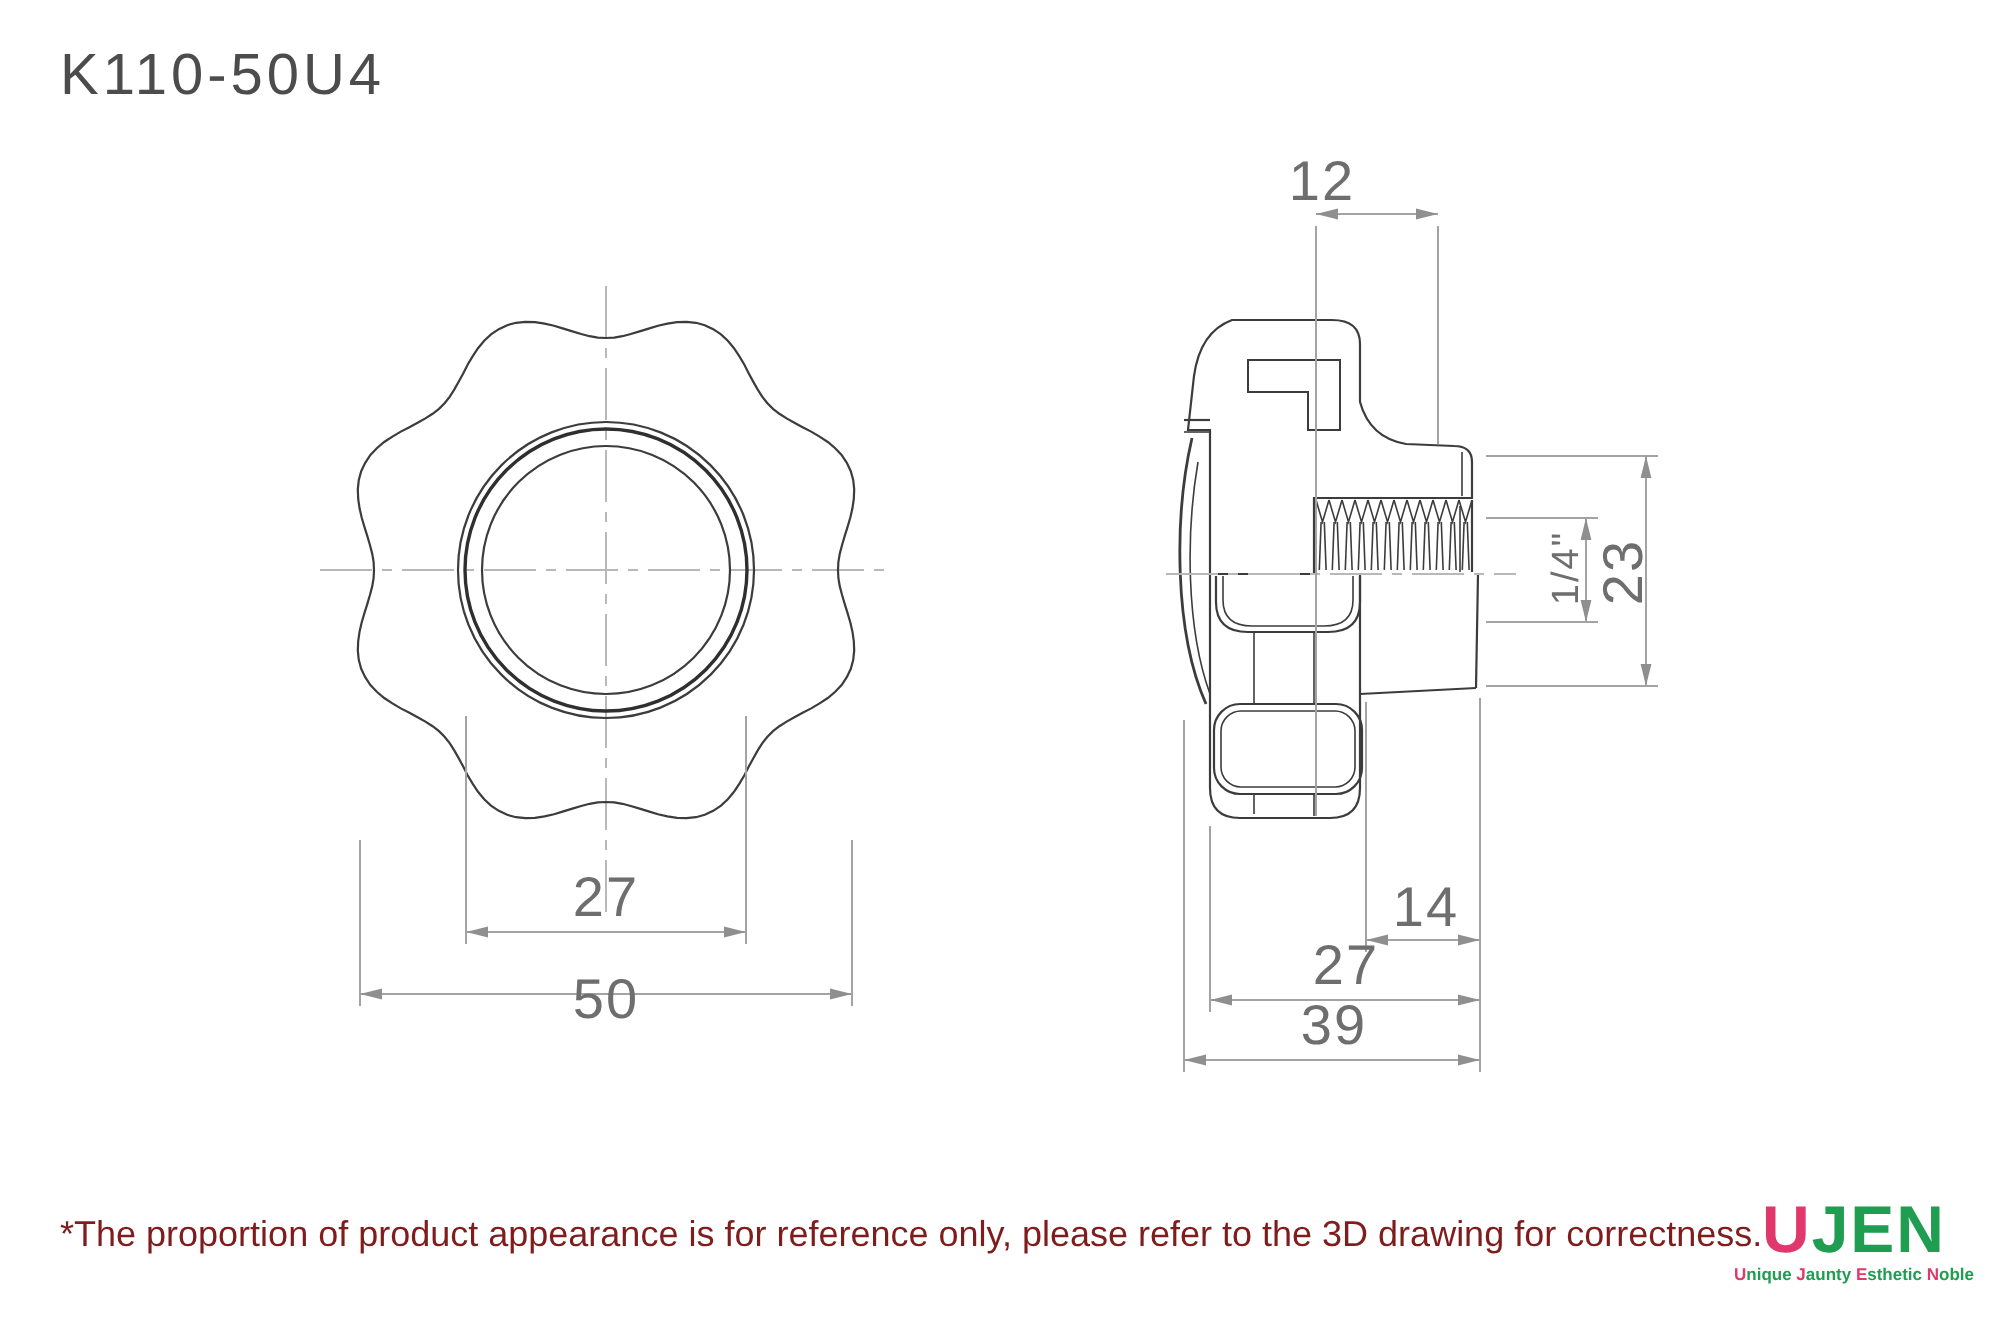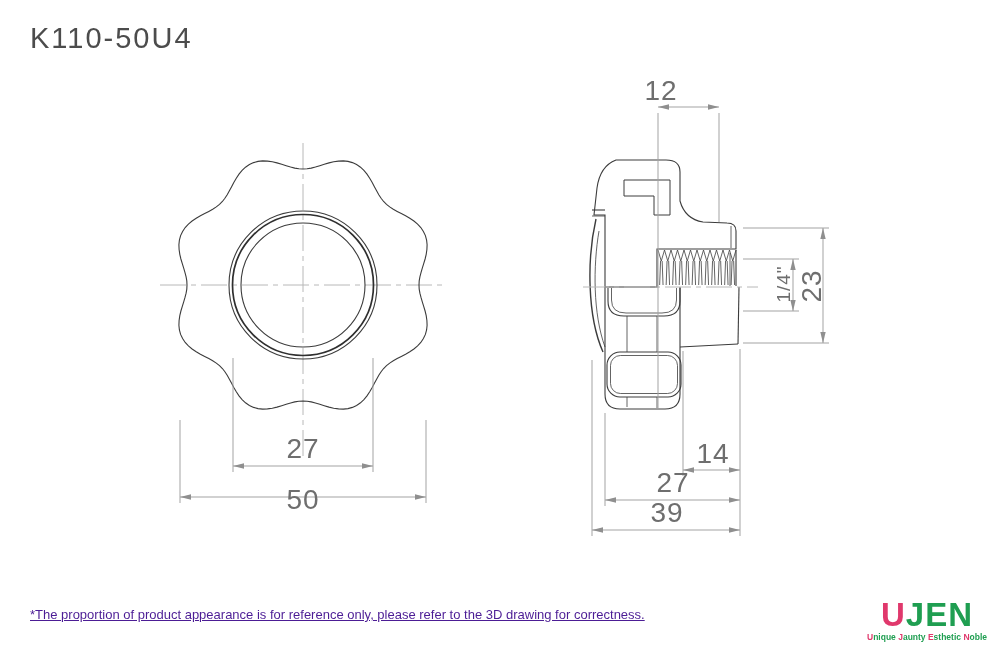--- a/index.html
+++ b/index.html
@@ -6,21 +6,21 @@
   body{width:1001px;height:667px;position:relative;overflow:hidden;
        font-family:"Liberation Sans", sans-serif;}
   .abs{position:absolute;}
   #title{left:30px;top:22px;font-size:29px;font-weight:400;letter-spacing:2px;color:#4c4c4c;}
   .dim{position:absolute;color:#6e6e6e;font-size:28px;font-weight:300;letter-spacing:1px;
        transform:translate(-50%,-50%);white-space:nowrap;}
   .dim.rot{transform:translate(-50%,-50%) rotate(-90deg);}
   .dim.small{font-size:19px;}
   #footer{left:30px;top:604px;color:#3f3f3f;}
   #footer .zh{font-size:13.5px;letter-spacing:0.5px;}
-  #footer .en{font-size:13px;margin-top:3px;color:#4c1d95;text-decoration:underline;}
+  #footer .en{font-size:18px;margin-top:3px;color:#7f1d1d;}
   #logo{right:14px;top:598px;width:120px;text-align:center;}
   #logo .mark{font-size:33px;font-weight:800;letter-spacing:1px;line-height:1;text-align:center;}
   #logo .mark .u{color:#e0386c;}
   #logo .mark .jen{color:#1f9e51;}
   #logo .tag{font-size:8.5px;margin-top:1px;white-space:nowrap;letter-spacing:0;font-weight:bold;}
   #logo .tag .first{color:#e0386c;}
   #logo .tag .rest{color:#1f9e51;}
   svg .p{stroke:#3c3c3c;fill:none;stroke-width:1.1;}
   svg .pt{stroke:#3c3c3c;fill:none;stroke-width:0.8;}
   svg .pb{stroke:#2f2f2f;fill:none;stroke-width:1.7;}

